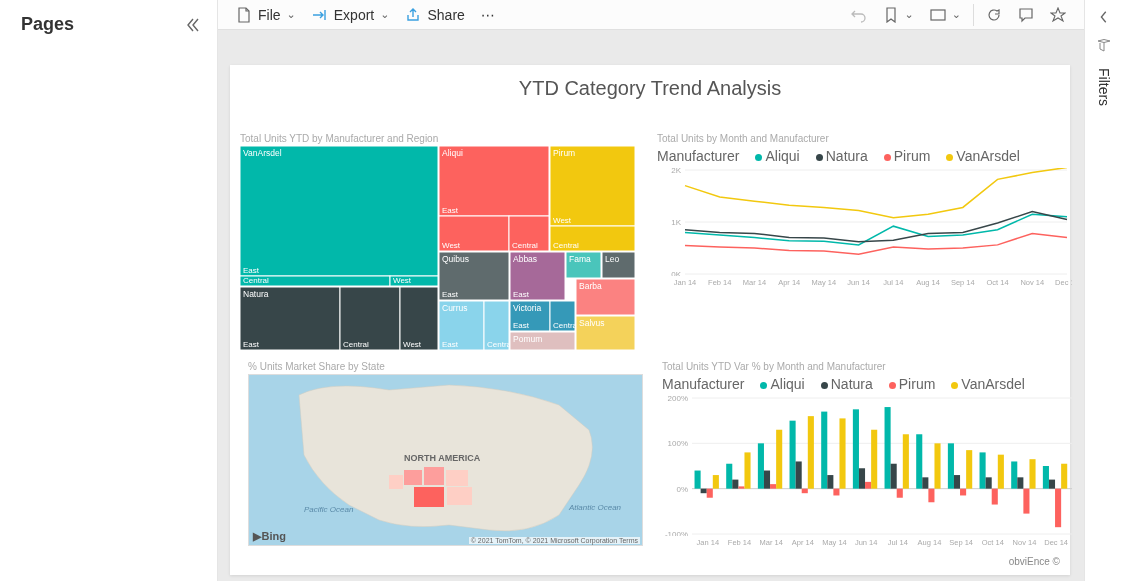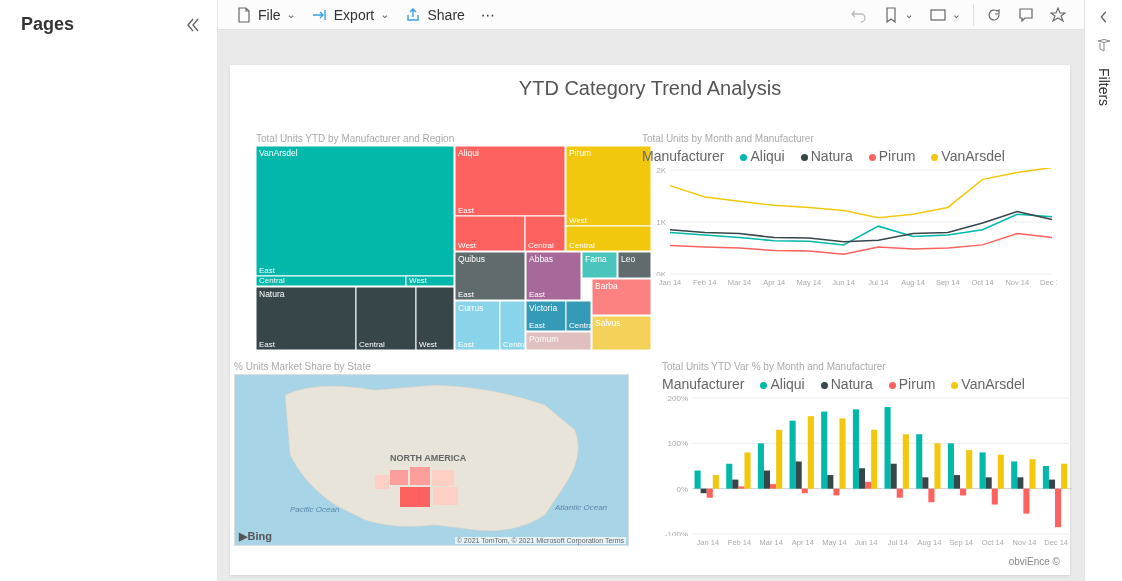--- a/index.html
+++ b/index.html
@@ -13,23 +13,23 @@
   .main { flex: 1; display: flex; flex-direction: column; }
   .toolbar { height: 40px; display: flex; align-items: center; padding: 0 10px; background: #fcfcfc; border-bottom: 1px solid #e0e0e0; gap: 0; }
   .tb-btn { display: flex; align-items: center; gap: 6px; padding: 4px 8px; cursor: pointer; font-size: 14px; color: #333; }
   .tb-spacer { flex: 1; }
   .tb-icon { width: 16px; height: 16px; display: inline-block; color:#666; }
   .canvas { flex: 1; position: relative; background: #eaeaea; padding: 15px 12px 6px 12px; }
   .report { background: #fff; width: 840px; height: 510px; position: relative; box-shadow: 0 1px 3px rgba(0,0,0,0.1);}
   .report-title { text-align: center; font-size: 20px; color: #555; padding: 12px 0 6px; font-weight: 400; margin-top: 20px;}
   .viz-title { font-size: 10px; color: #aaa; font-weight: 400; padding-bottom: 2px;}
   .viz { position: absolute; }
-  .treemap { left: 10px; top: 68px; width: 395px; height: 216px; margin-left: 16px; }
-  .linechart { left: 412px; top: 68px; width: 415px; height: 132px; }
-  .mapchart { left: 4px; top: 296px; width: 395px; height: 186px; }
+  .treemap { left: 10px; top: 68px; width: 395px; height: 216px; }
+  .linechart { left: 427px; top: 68px; width: 415px; height: 132px; }
+  .mapchart { left: 18px; top: 296px; width: 395px; height: 186px; }
   .barchart { left: 432px; top: 296px; width: 415px; height: 186px; }
   .legend { font-size: 14px; color: #666; display:flex; gap:16px; align-items:center; padding: 2px 0 4px;}
   .legend-dot { width:7px; height:7px; border-radius:50%; display:inline-block; margin-right:3px;}
   .footer-credit { position:absolute; bottom:8px; right:10px; font-size:10px; color:#888;}
   .filters-pane { width: 38px; background:#fff; border-left:1px solid #e5e5e5; display:flex; flex-direction:column; align-items:center; padding-top:10px; gap:14px;}
   .filters-label { writing-mode: vertical-rl; font-size:14px; color:#333; }
   .map-container { width: 395px; height: 172px; background: linear-gradient(#a8d4e8, #b3dae9); position:relative; overflow:hidden; border:1px solid #ddd;}
   .map-label { position:absolute; font-size:9px; font-weight:bold; color:#666; }
   .map-ocean-label { position:absolute; font-size:8px; font-style:italic; color:#5a8aa8;}
   .map-attr { position:absolute; bottom:1px; right:2px; font-size:7px; color:#666; background:rgba(255,255,255,0.7); padding:0 2px;}

